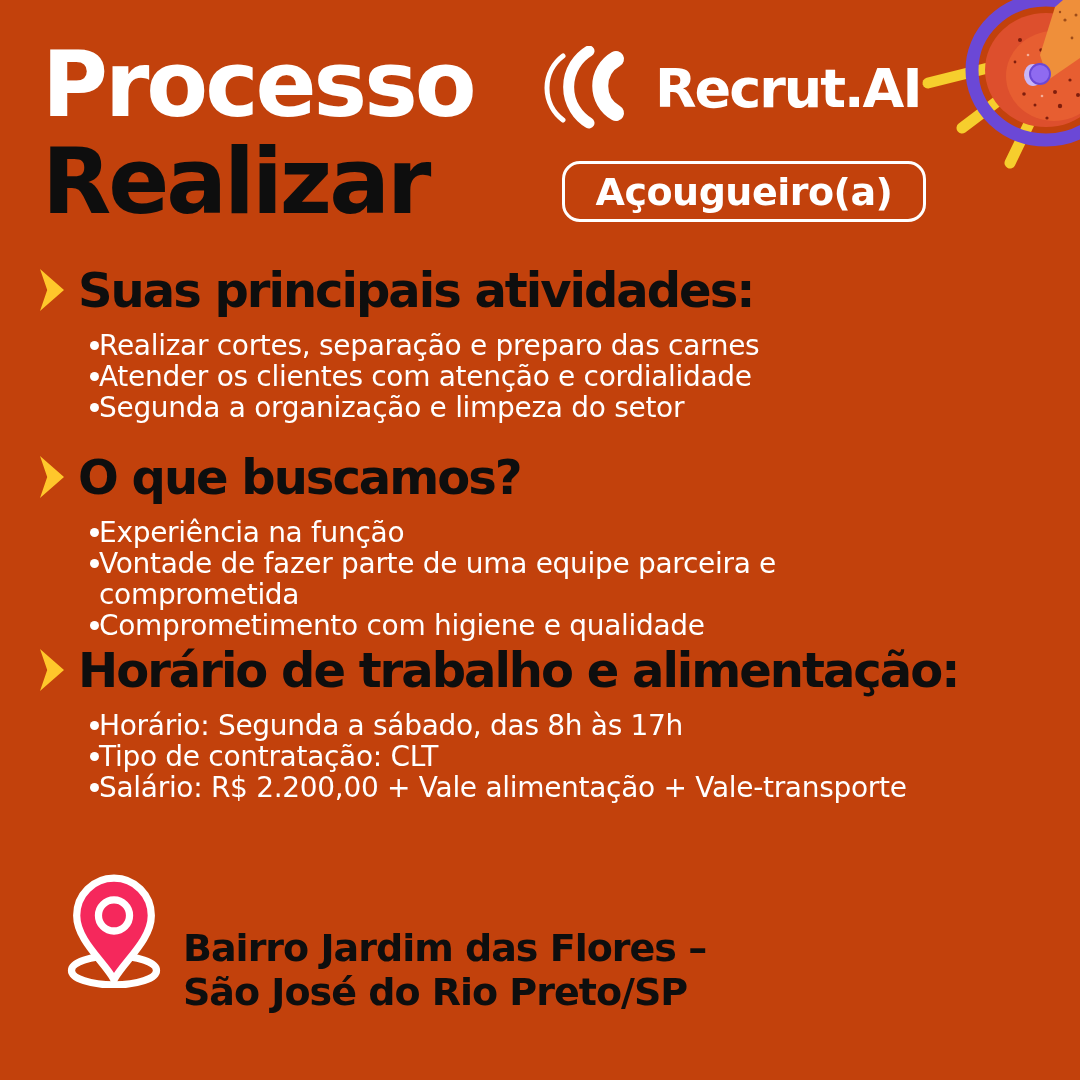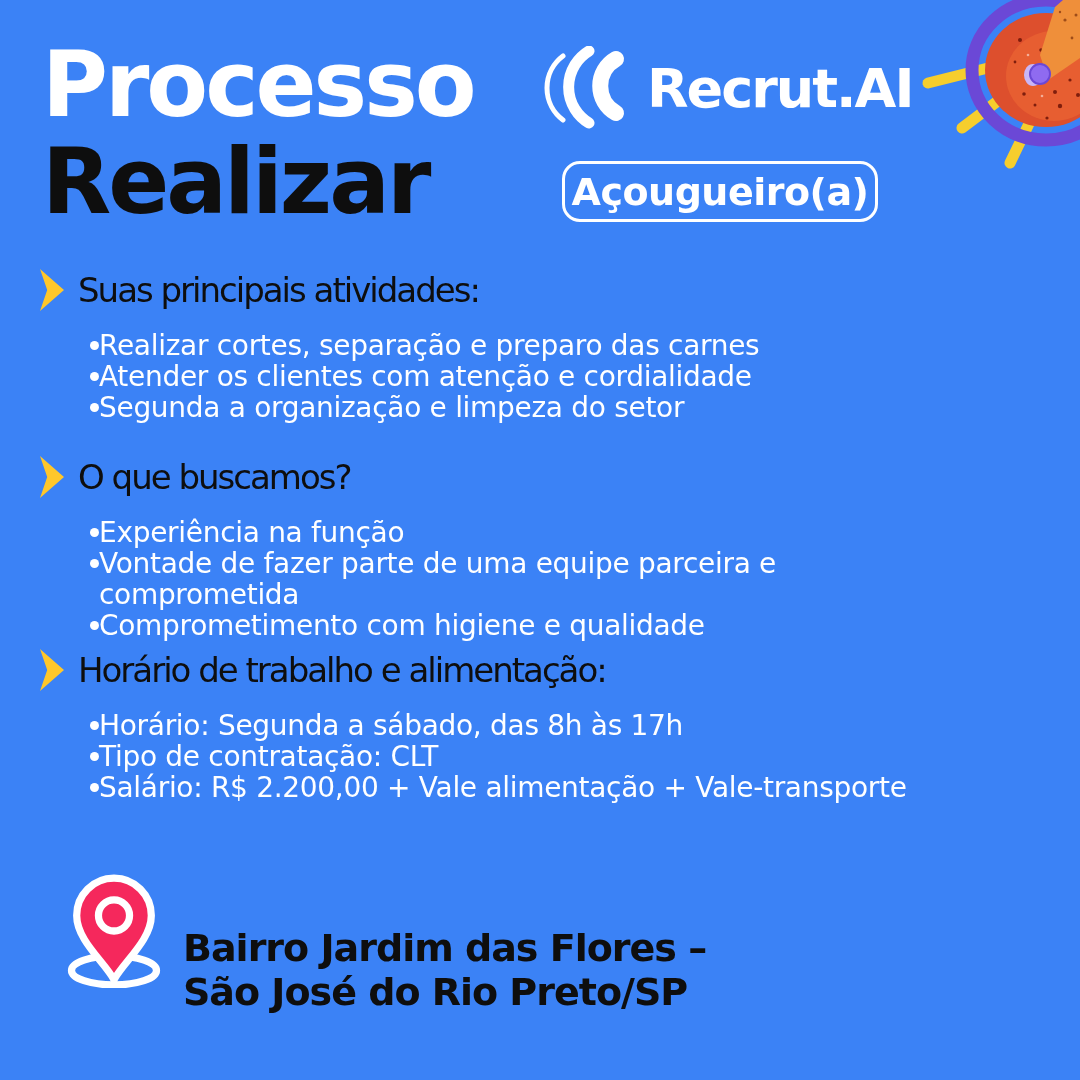--- a/index.html
+++ b/index.html
@@ -1,41 +1,41 @@
 <!DOCTYPE html>
 <html><head>
 <meta charset="utf-8">
 <style>
   html,body{margin:0;padding:0;}
   body{width:1080px;height:1080px;font-family:"DejaVu Sans",sans-serif;}
-  .canvas{position:relative;width:1080px;height:1080px;background:#3b82f6;overflow:hidden;}
+  .canvas{position:relative;width:1080px;height:1080px;background:#c2410c;overflow:hidden;}
 
   
   .title{position:absolute;left:42px;top:36px;font-size:90px;line-height:97px;
          font-weight:800;letter-spacing:-3px;}
   .title .l1{color:#FFFFFF;}
   .title .l2{color:#0E0E0E;}
 
   
-  .logo{position:absolute;left:543px;top:46px;display:flex;align-items:center;gap:12px;}
+  .logo{position:absolute;left:543px;top:46px;display:flex;align-items:center;gap:20px;}
   .logo .brand{color:#FFFFFF;font-size:54px;font-weight:700;letter-spacing:-2px;}
 
   
-  .badge{position:absolute;left:562px;top:161px;width:316px;height:61px;
+  .badge{position:absolute;left:562px;top:161px;width:364px;height:61px;
          border:3px solid #FFFFFF;border-radius:18px;display:flex;align-items:center;
          justify-content:center;box-sizing:border-box;}
   .badge span{color:#FFFFFF;font-size:38px;font-weight:800;letter-spacing:-0.5px;}
 
   
   .section{position:absolute;left:40px;}
   #sec1{top:262px;} #sec2{top:449px;} #sec3{top:642px;}
   .h-row{display:flex;align-items:center;gap:14px;height:56px;}
   .arrow{width:24px;height:42px;background:#FFC72B;flex-shrink:0;
          clip-path:polygon(0 0,100% 50%,0 100%,30% 50%);}
-  .h-text{color:#0E0E0E;font-size:34px;font-weight:400;letter-spacing:-2px;white-space:nowrap;}
+  .h-text{color:#0E0E0E;font-size:48px;font-weight:700;letter-spacing:-2px;white-space:nowrap;}
   ul.bullets{list-style:none;margin:12px 0 0 0;padding:0 0 0 50px;width:990px;}
   ul.bullets.narrow{width:800px;}
   ul.bullets li{display:flex;color:#FFFFFF;font-size:28px;line-height:31px;
                 letter-spacing:-0.3px;font-weight:400;}
   .dot{width:9px;height:9px;border-radius:50%;background:#FFFFFF;flex-shrink:0;margin-top:11px;}
 
   
   .location-text{position:absolute;left:183px;top:926px;color:#0E0E0E;font-size:38px;
                  font-weight:800;letter-spacing:-1px;line-height:44px;}
   .pin-svg{position:absolute;left:66px;top:874px;}

